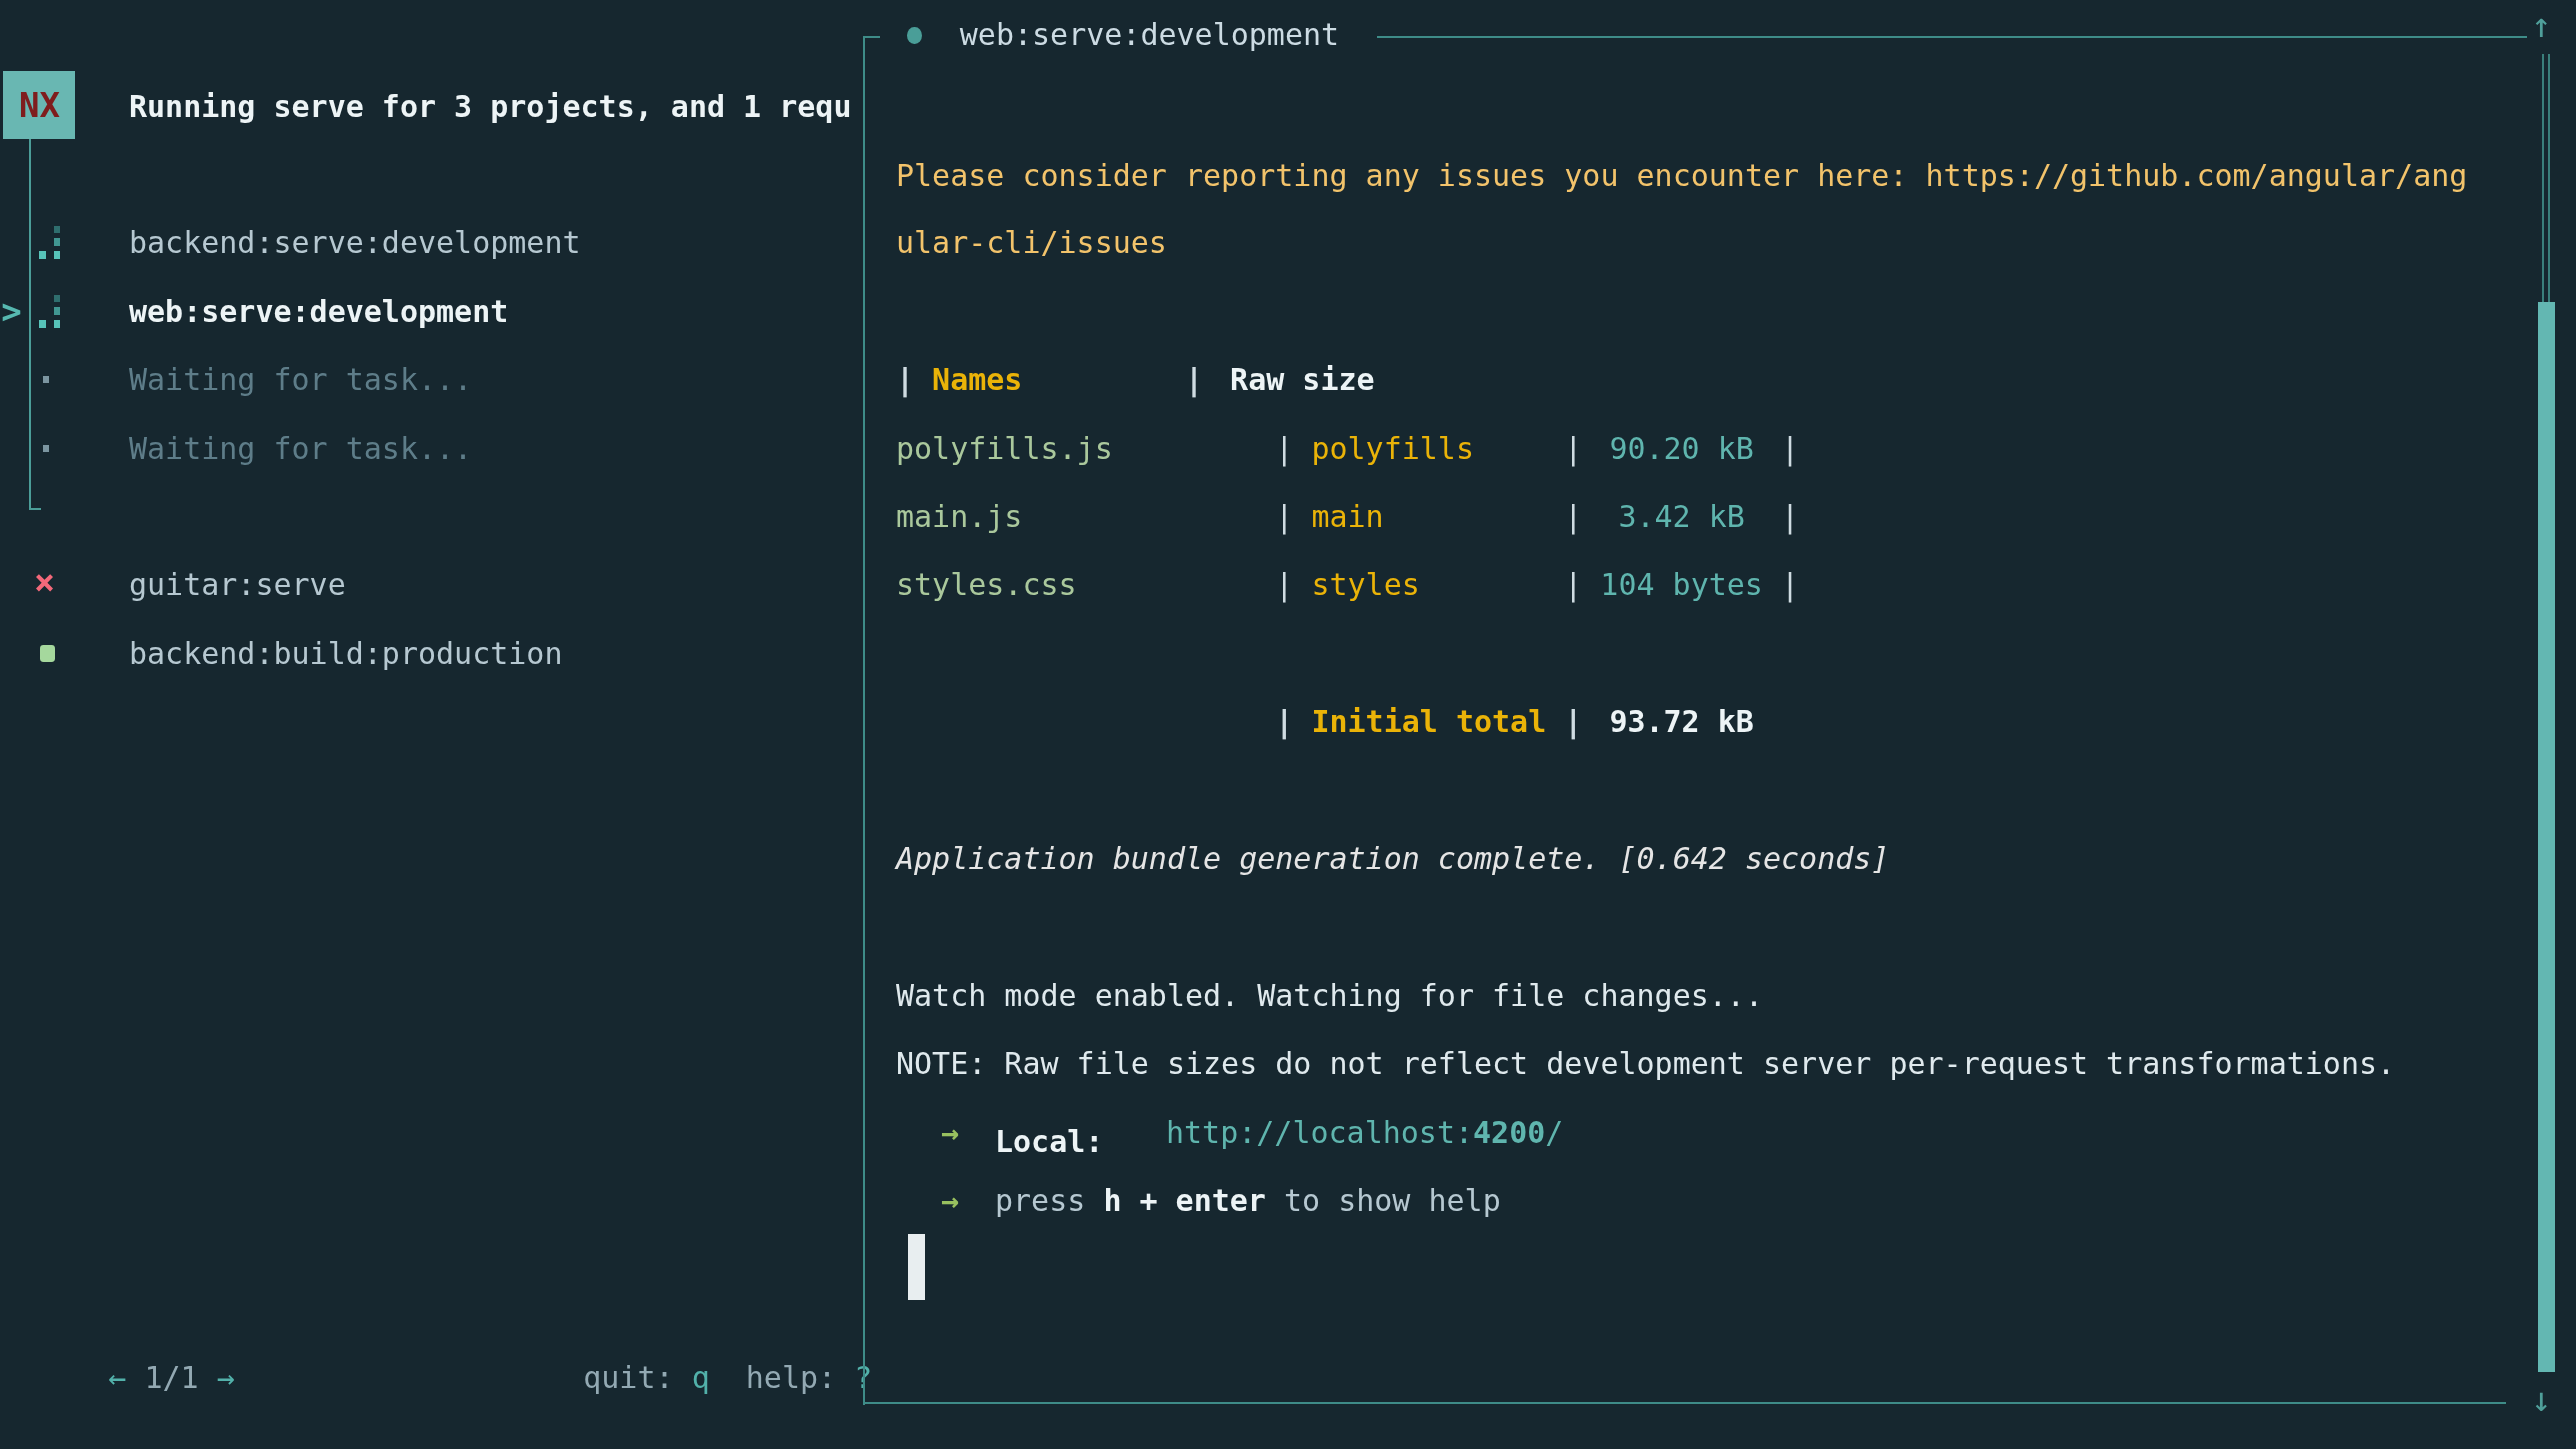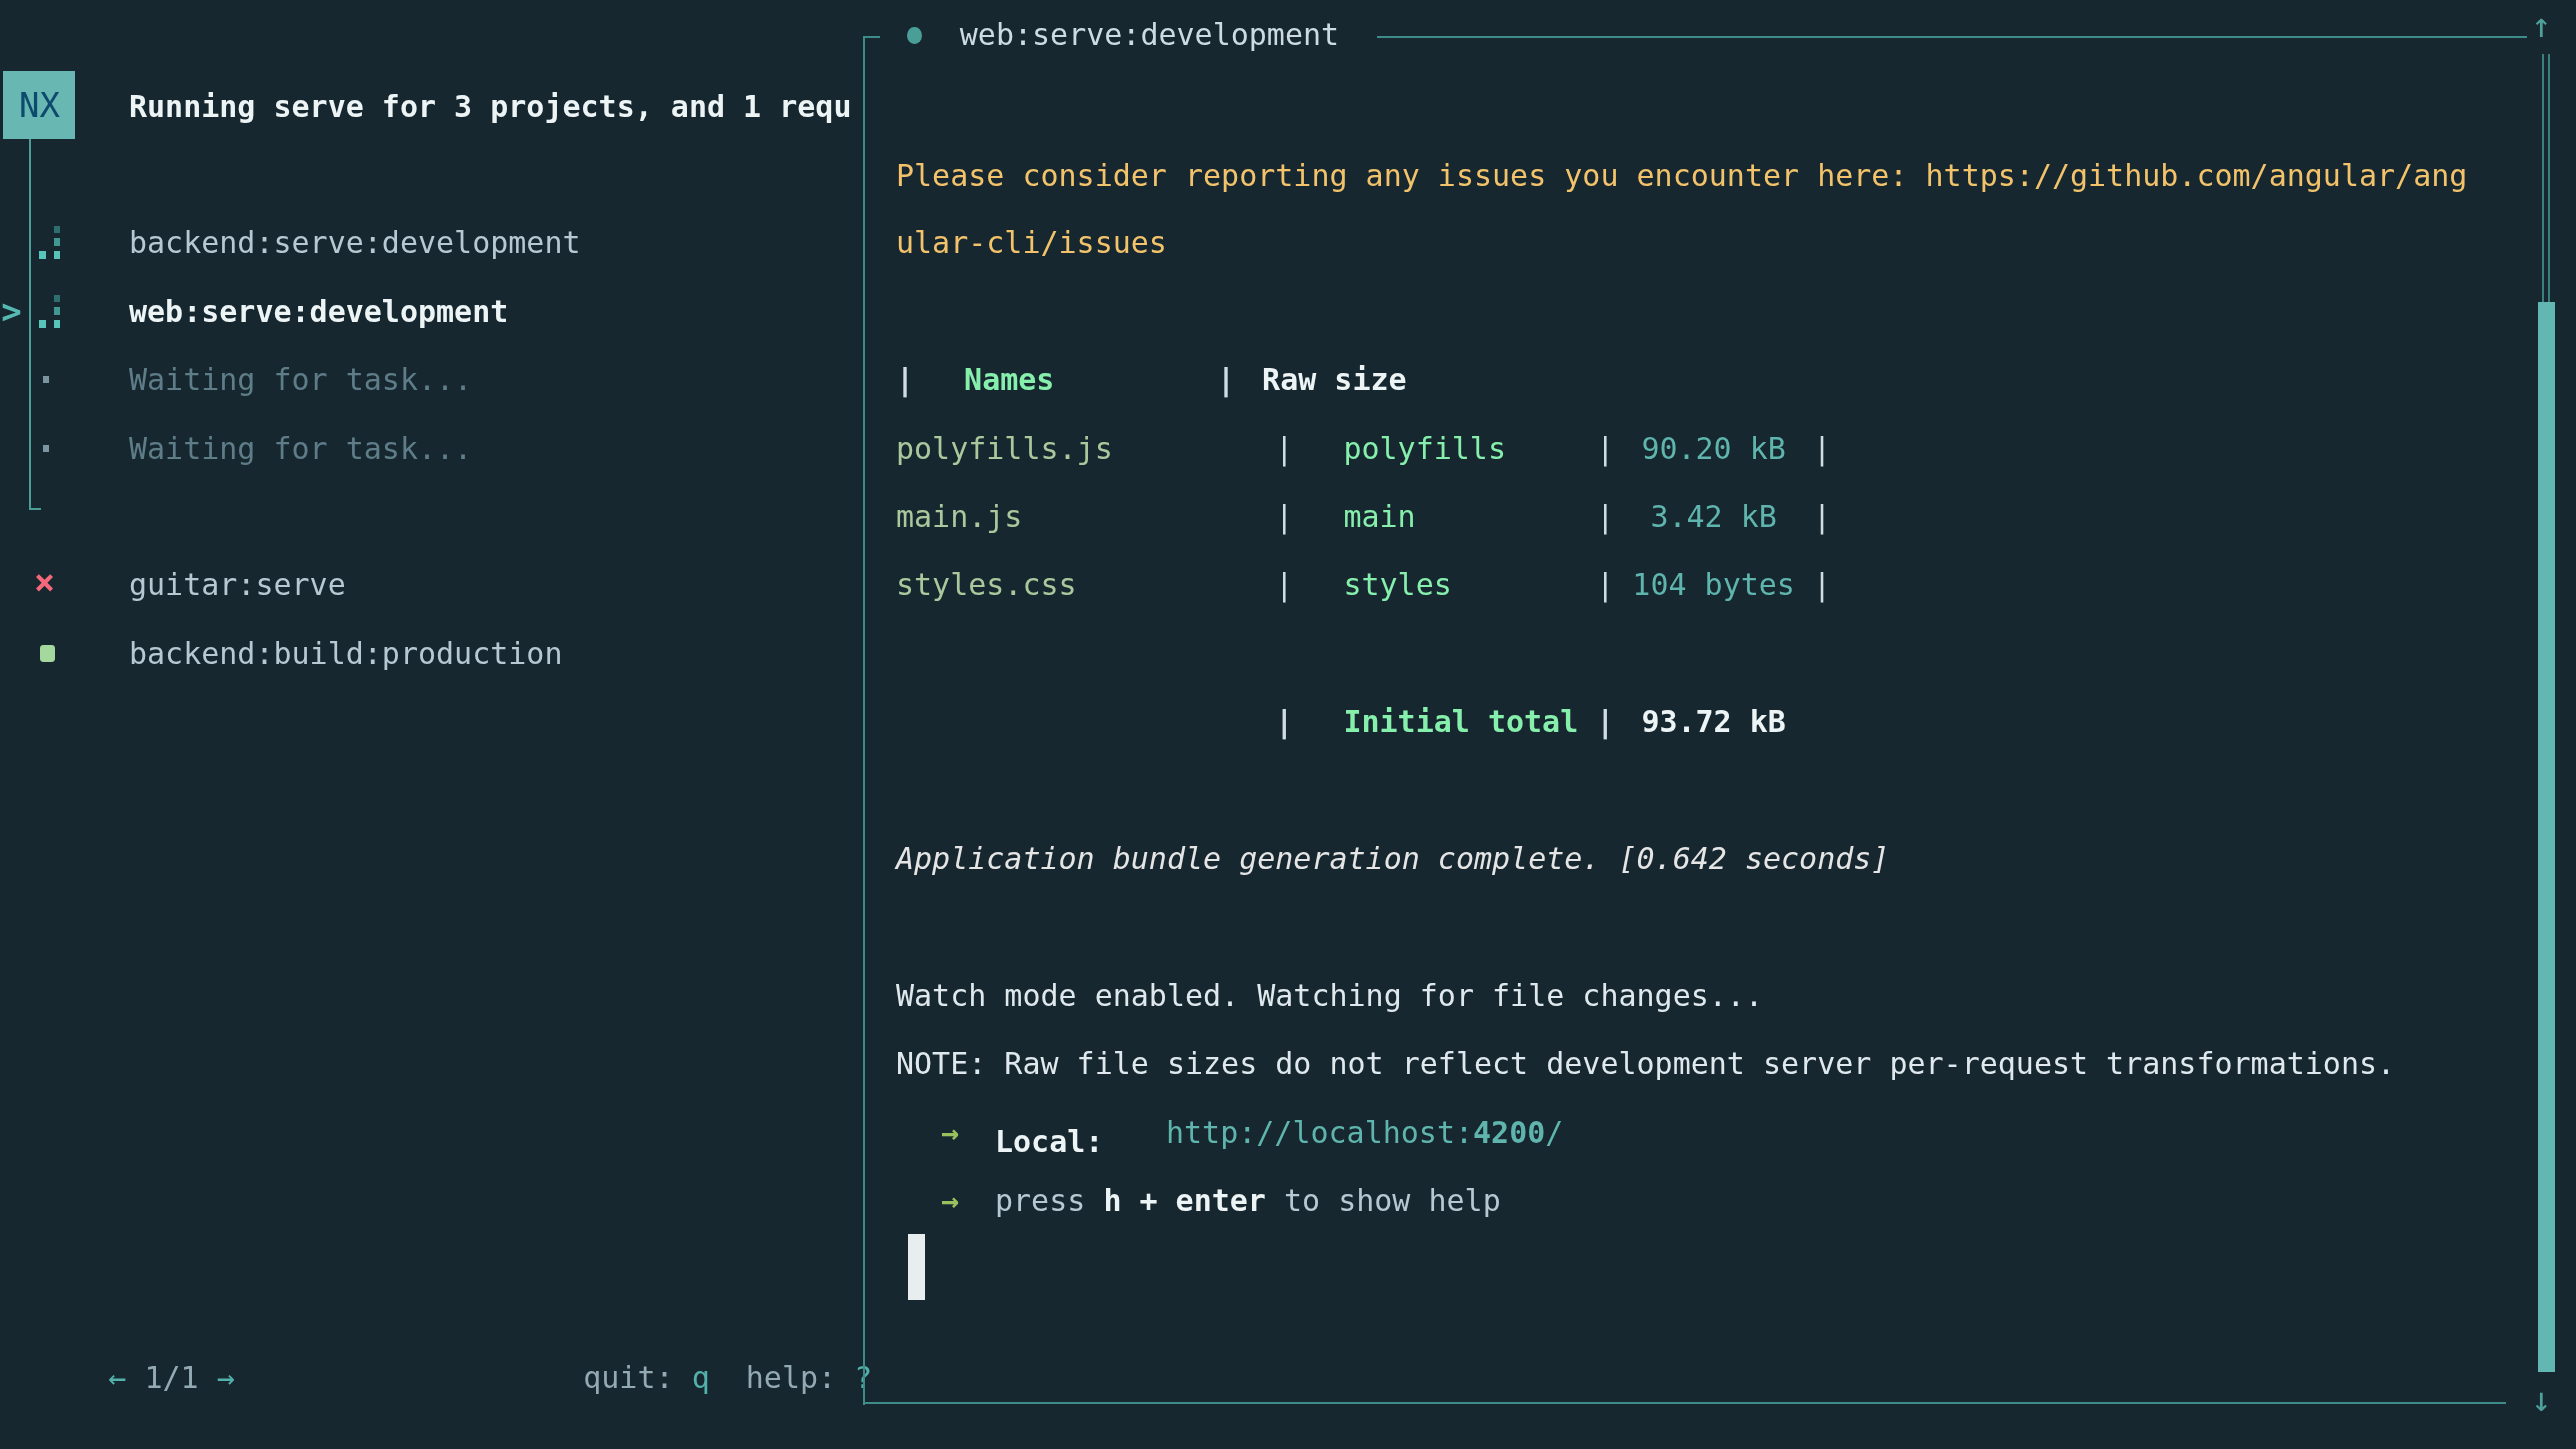--- a/index.html
+++ b/index.html
@@ -14,21 +14,21 @@
   .teal{color:#52b1aa;}
   .yellow{color:#f2c36b;}
   .gfile{color:#aac89c;}
   .tsize{color:#5fb5ae;}
   .garrow{color:#98c05f;}
   .ptitle{color:#ccdbe3;}
 
   
   .nxbox{left:3.4px;top:71px;width:72px;height:68px;background:#69b7b2;
          display:flex;align-items:center;justify-content:center;
-         color:#0c4a6e;font-weight:normal;font-size:34px;}
+         color:#7f1d1d;font-weight:bold;font-size:34px;}
   .nxline{left:29px;top:139px;width:2px;height:371px;background:#4b9d98;}
   .nxfoot{left:29px;top:508px;width:12px;height:2px;background:#4b9d98;}
 
   
   .task{position:absolute;left:0;width:863px;height:40px;}
   .task .txt{position:absolute;left:129px;top:0;}
   .sel-arrow{position:absolute;left:1.3px;top:-1.3px;font-size:34px;font-weight:bold;color:#56b8b0;}
   .spinner{position:absolute;left:39px;top:2.7px;width:27px;height:34px;}
   .spinner i{position:absolute;width:6.7px;height:7.4px;background:#57c3b9;}
   .spinner .d1{left:14.8px;top:0;background:#2f6e6e;}
@@ -41,21 +41,21 @@
 
   
   .bseg{position:absolute;background:#3e8c88;}
   .paneltitle{left:907px;top:15.4px;height:40px;display:flex;align-items:center;}
   .bullet{width:14.8px;height:17.4px;border-radius:50%;background:#4a9e98;margin-right:38px;}
 
   
   .trow{display:flex;}
   .c-file{width:21ch;}
   .c-sep{width:2ch;color:#cfdce2;}
-  .c-name{width:14ch;color:#86efac;margin-left:32px;}
+  .c-name{width:14ch;color:#eab308;}
   .c-size{width:9ch;text-align:center;}
   .c-tail{width:2ch;text-align:right;color:#cfdce2;}
 
   .cursor{left:908px;top:1234px;width:17.4px;height:66px;background:#e8eef0;}
 
   
   .sb-track{position:absolute;width:2px;top:54px;height:1318px;background:#3a7f7b;}
   .sb-thumb{left:2538px;top:302px;width:17.4px;height:1070px;background:#63b7b2;}
   .sb-arrow{font-size:34px;color:#4f9f9a;}
 </style>

